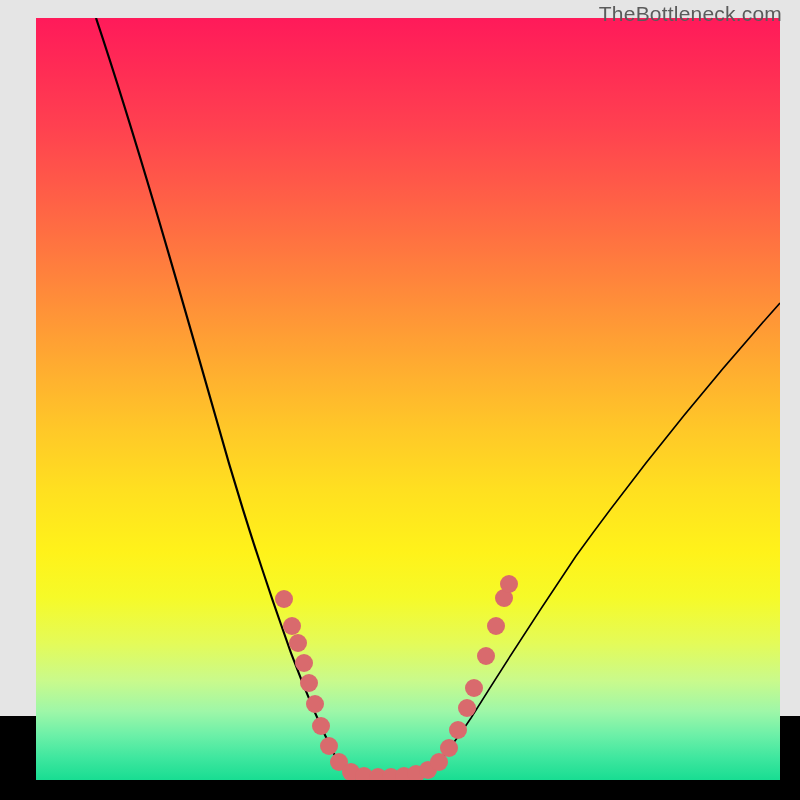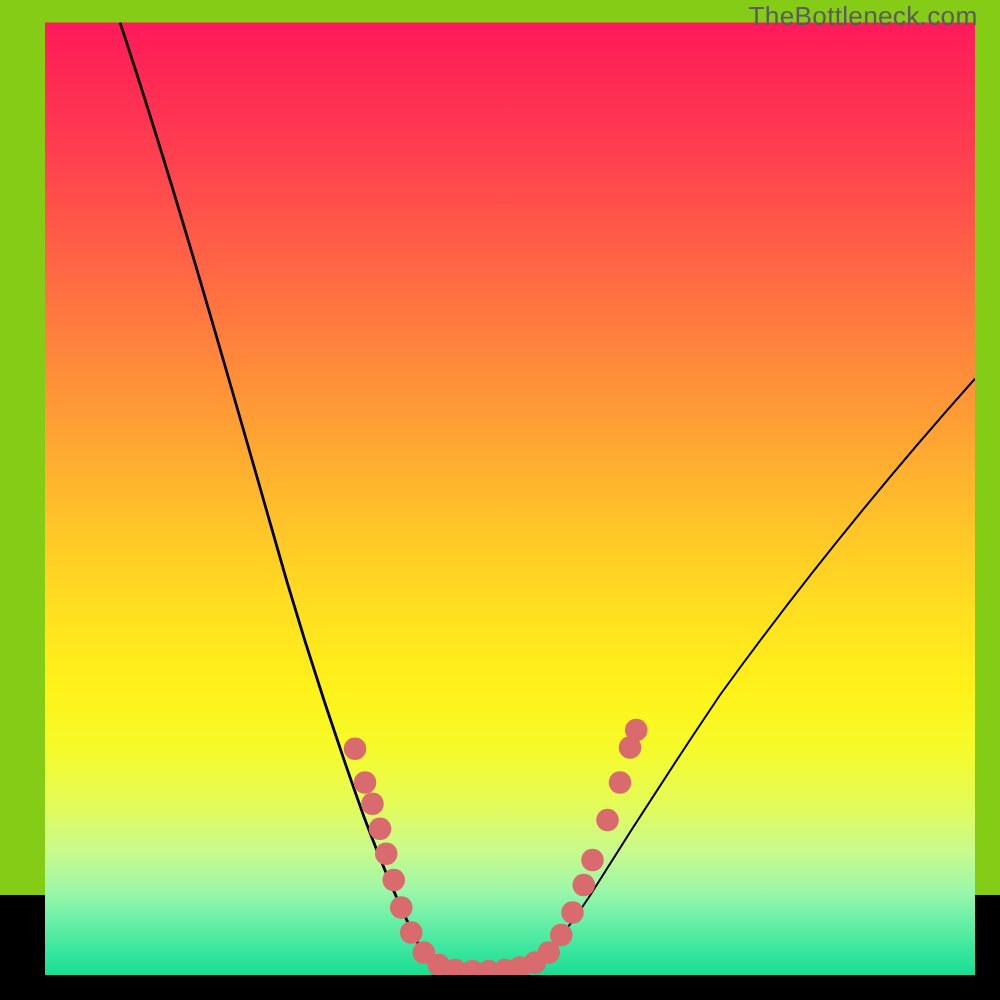--- a/index.html
+++ b/index.html
@@ -8,21 +8,21 @@
     width: 800px;
     height: 800px;
     overflow: hidden;
     background: #000;
     font-family: Arial, Helvetica, sans-serif;
   }
   .frame {
     position: absolute;
     left: 0; top: 0;
     width: 800px; height: 716px;
-    background: #84cc16;
+    background: #e5e5e5;
   }
   .plot {
     position: absolute;
     left: 36px;
     top: 18px;
     width: 744px;
     height: 762px;
     
     background: linear-gradient(to bottom,
       #ff1a5a 0%,

